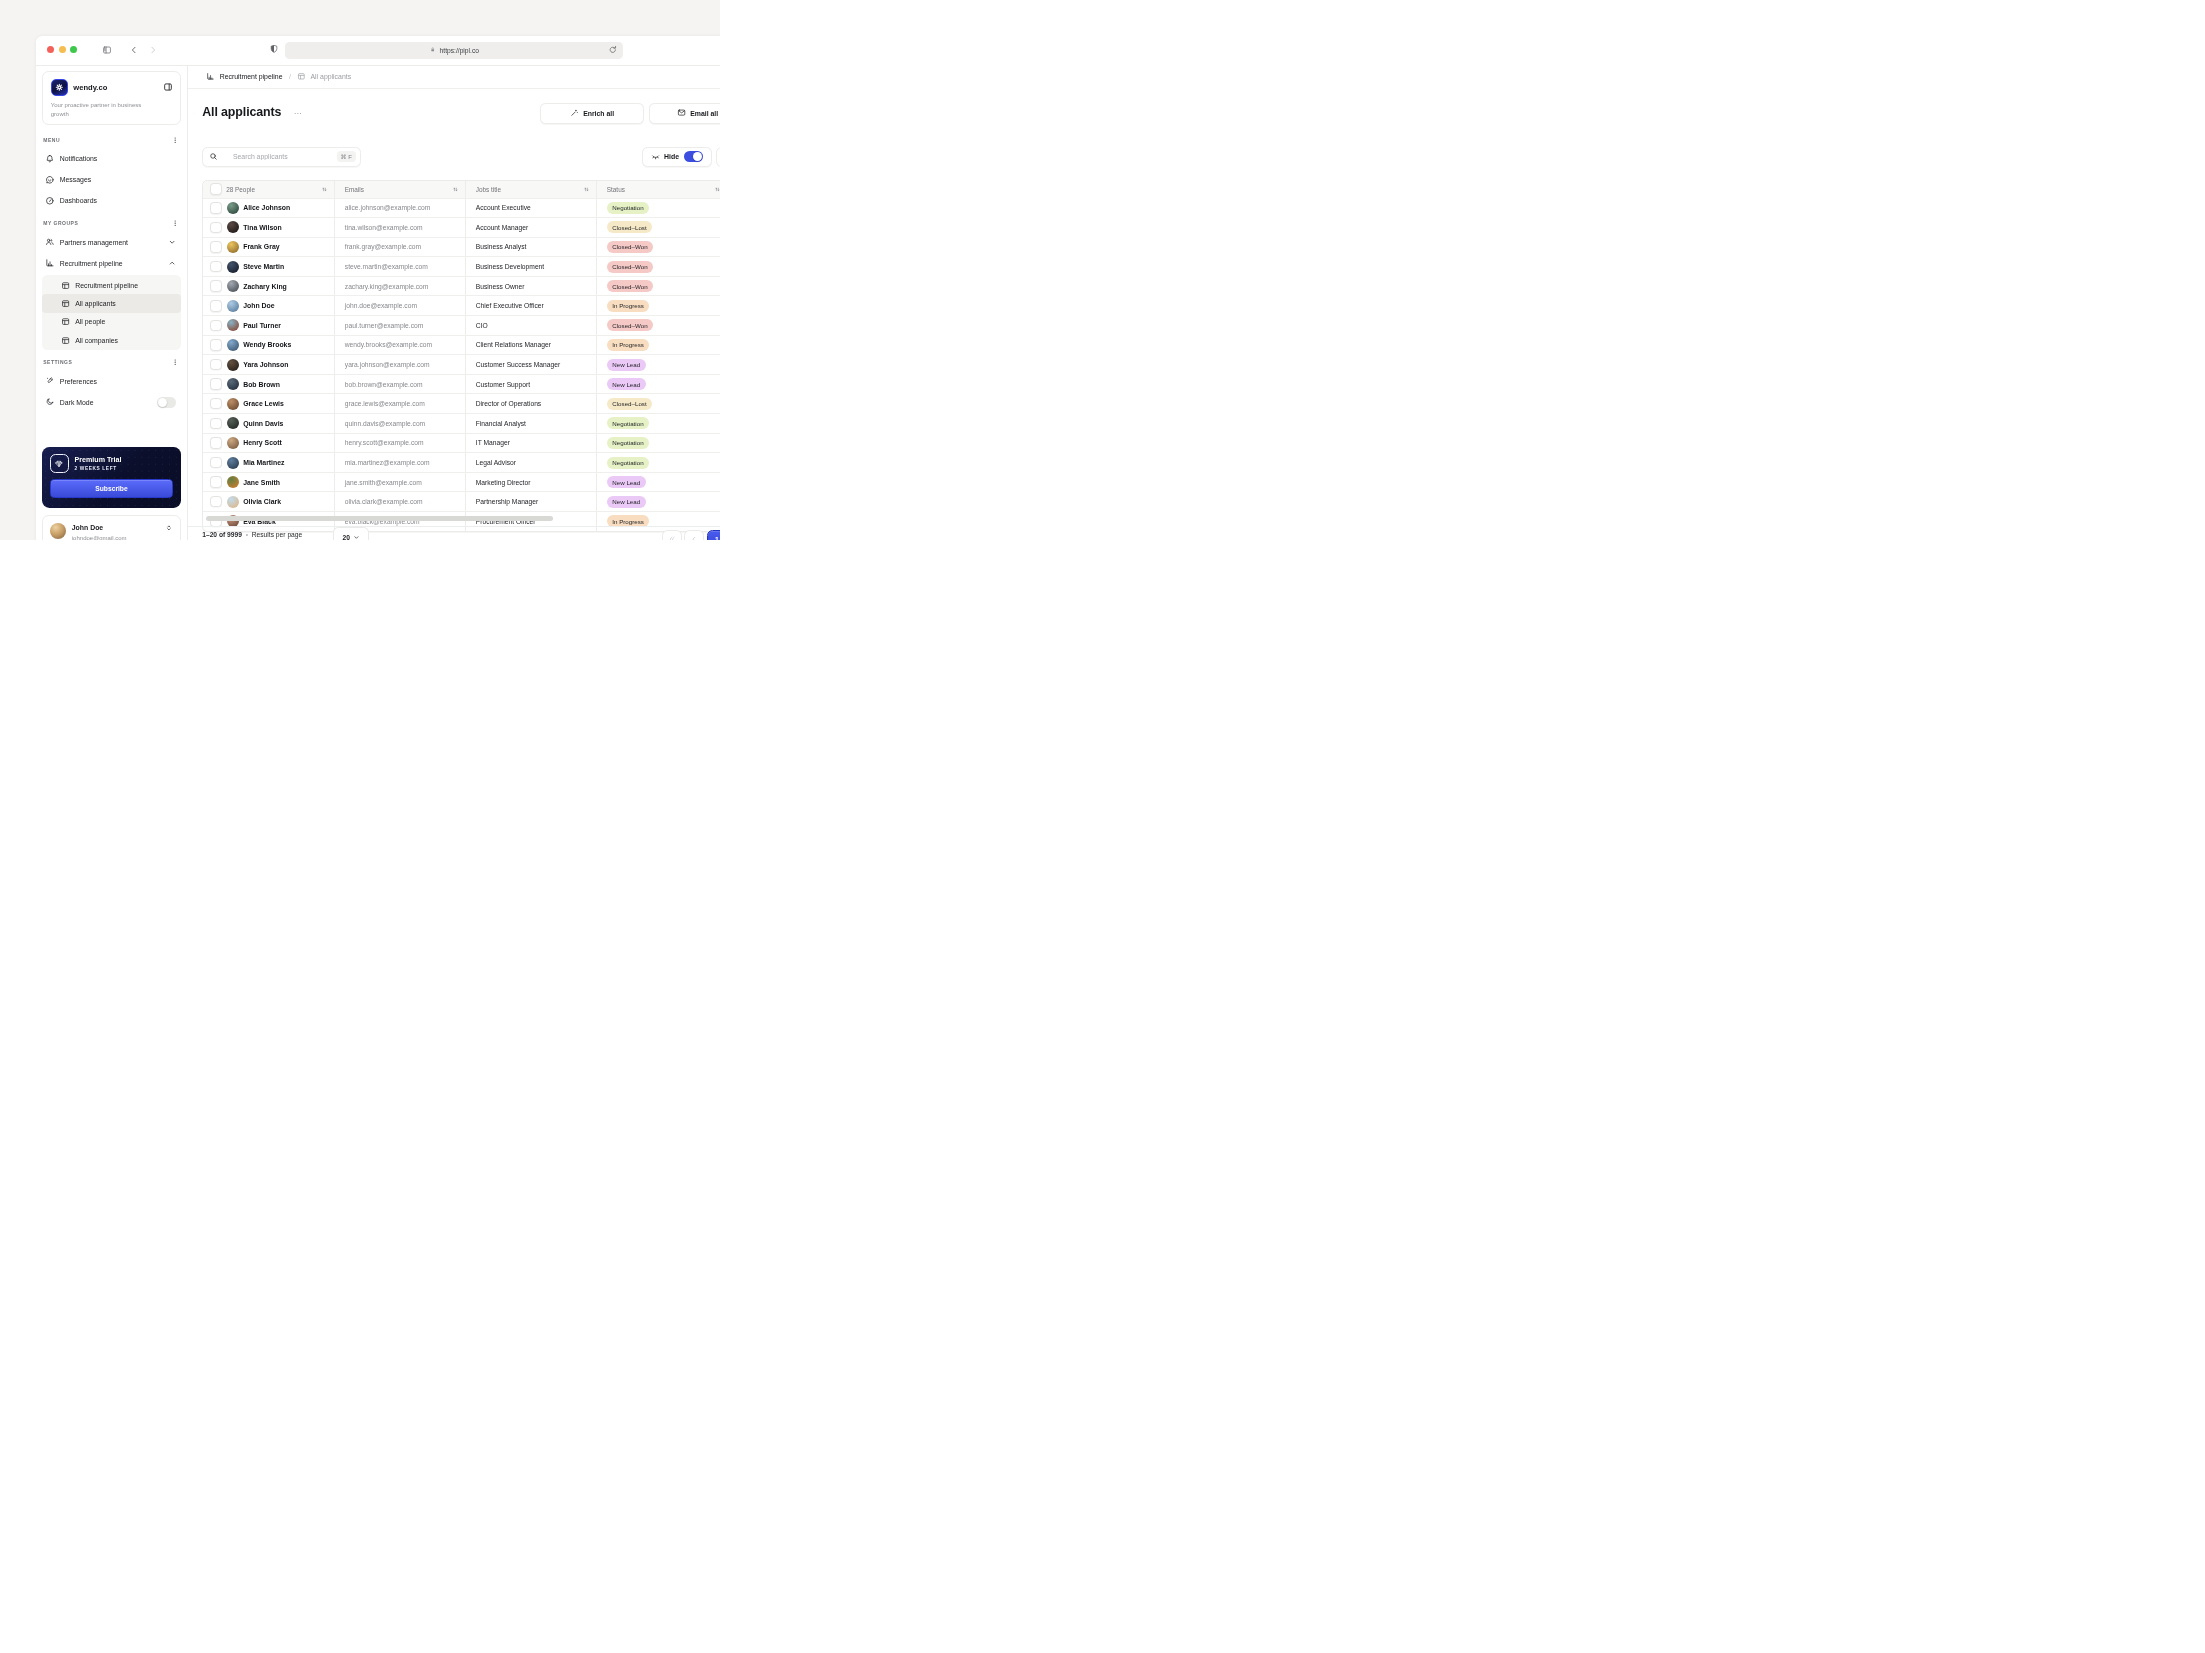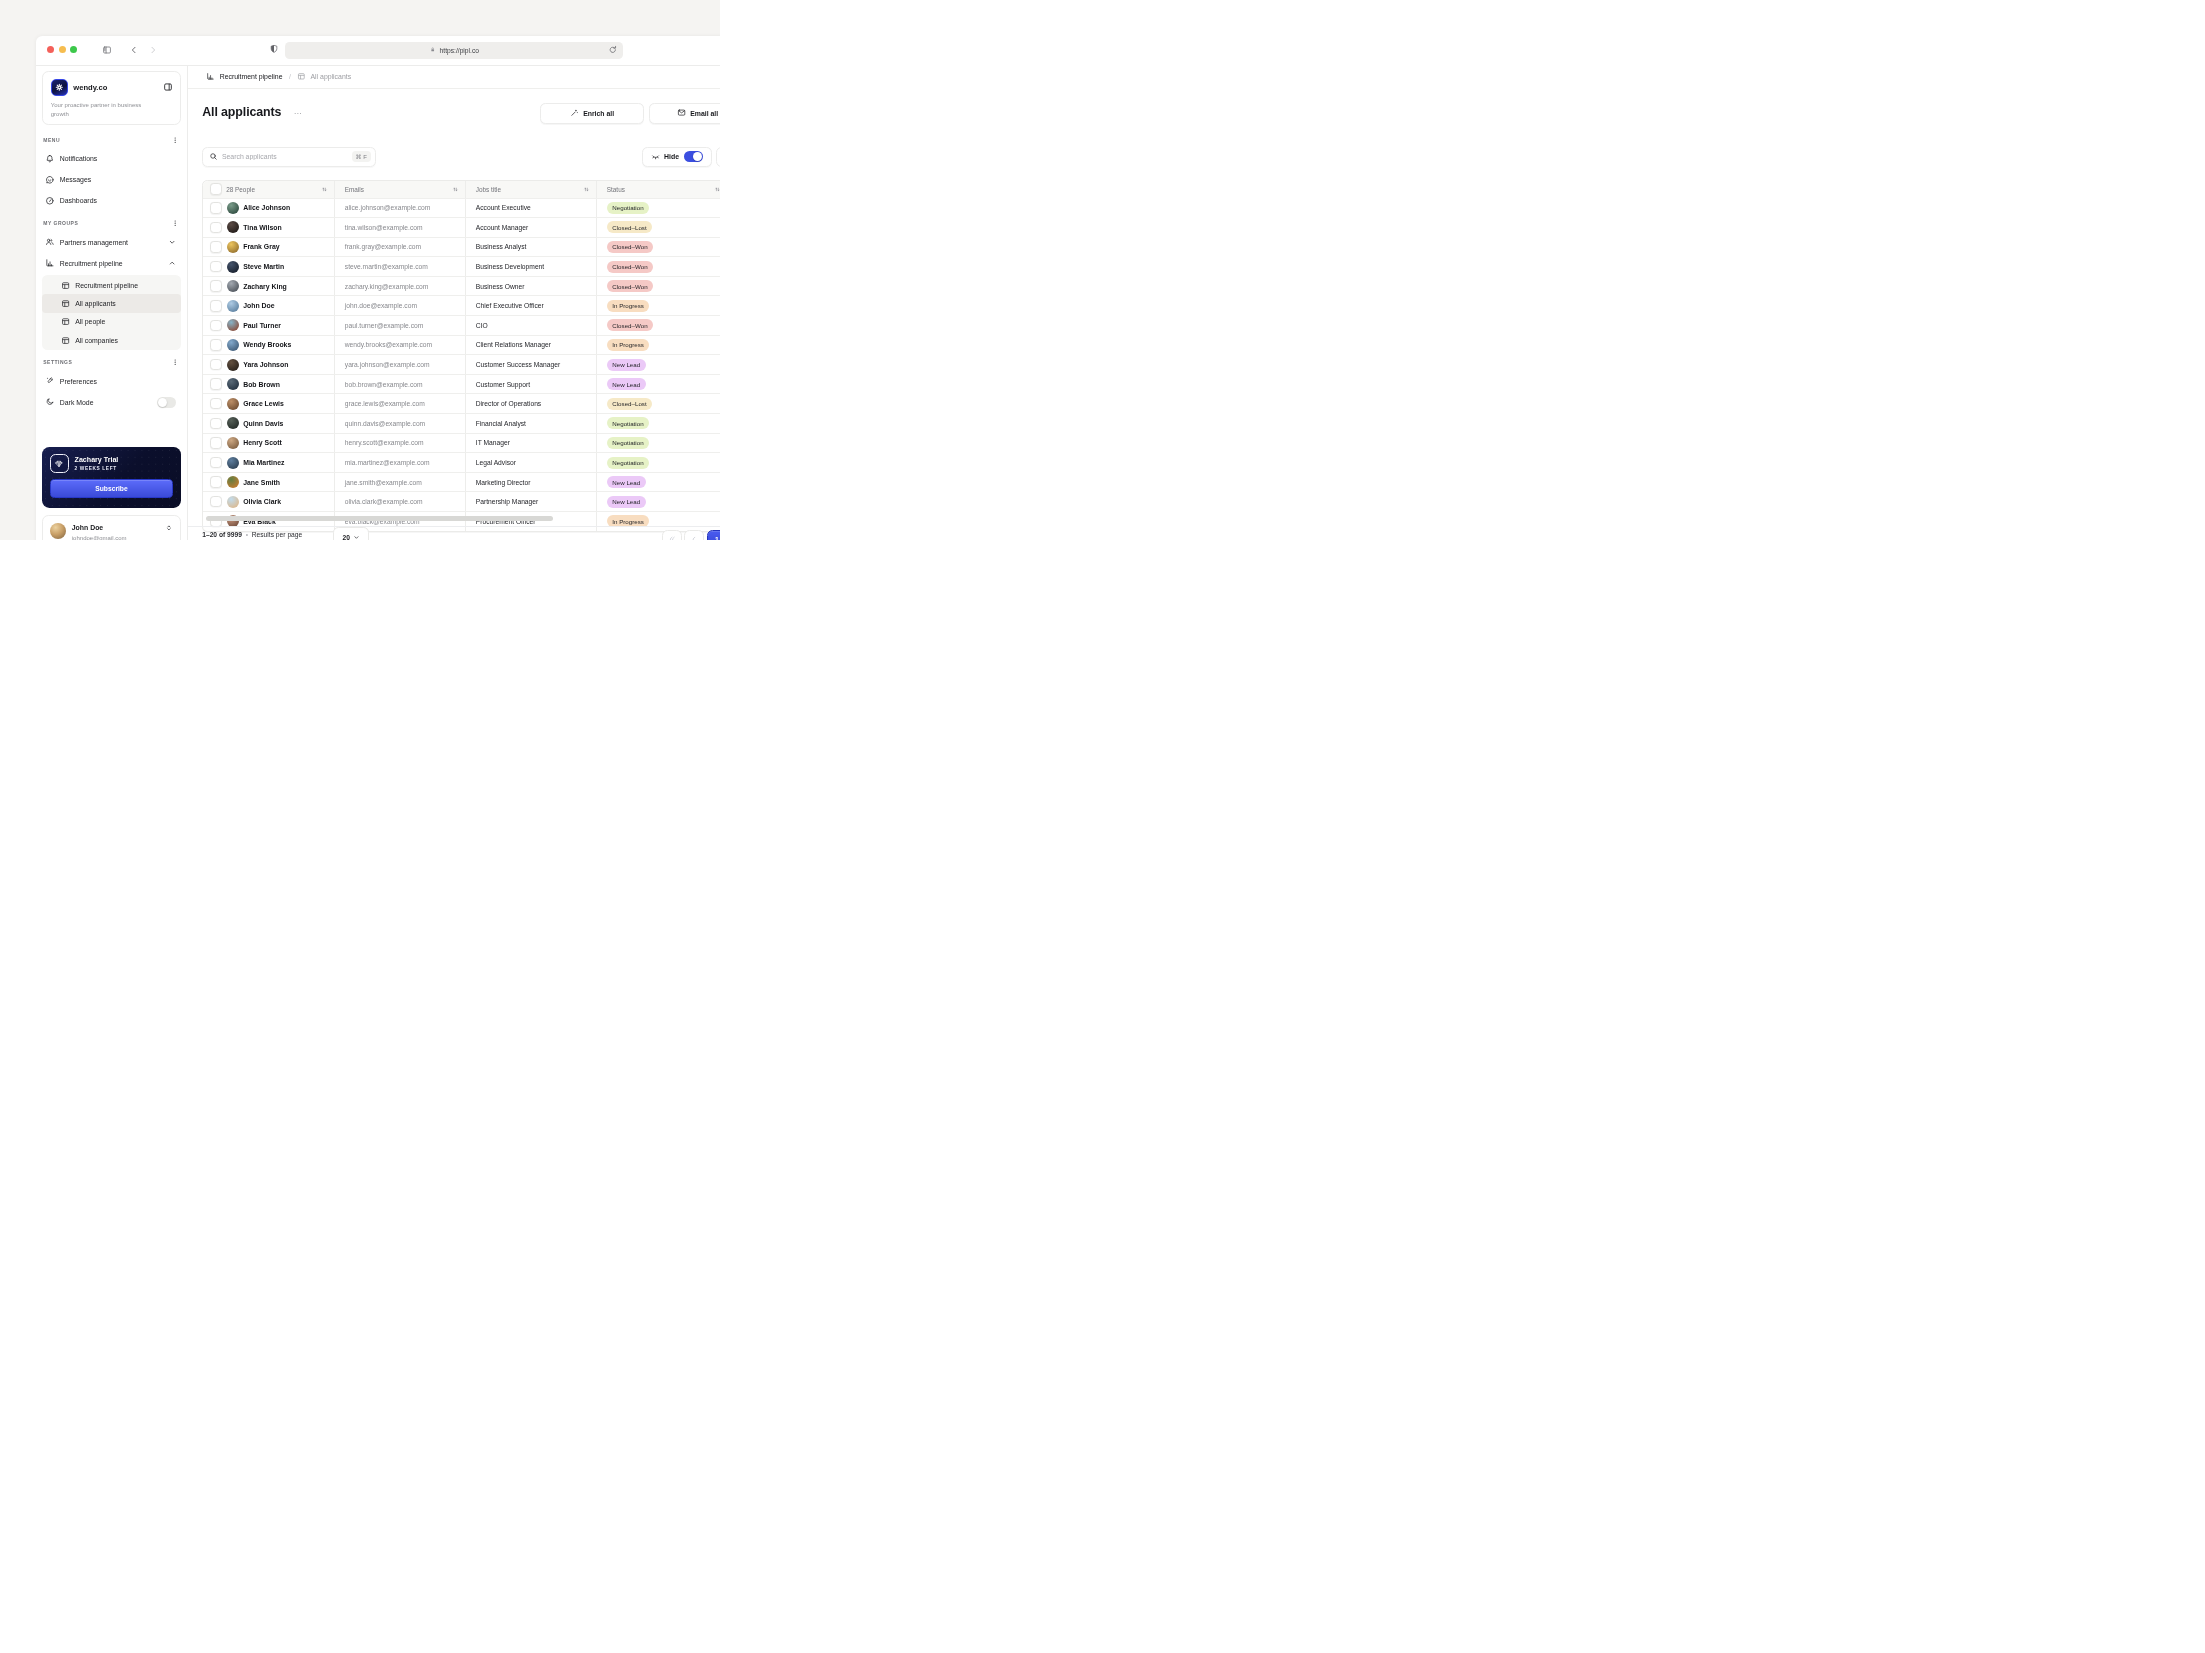--- a/index.html
+++ b/index.html
@@ -66,22 +66,22 @@
   .crumb1{font-size:6.9px;font-weight:500;color:#141519;}
   .crumb-sep{font-size:6.9px;color:#c2c3c8;margin:0 1.8px;}
   .crumb2{font-size:6.9px;color:#9b9ca1;}
   .page-title{position:absolute;left:14.2px;top:40px;font-size:12.4px;font-weight:700;letter-spacing:-0.1px;}
   .title-more{position:absolute;left:106px;top:45px;font-size:6.9px;color:#8b8c91;letter-spacing:0.5px;}
   .act-btn{position:absolute;top:38px;height:21px;border:0.5px solid #ececeb;border-radius:5.5px;background:#fff;
     box-shadow:0 0.5px 0.9px rgba(0,0,0,.04);display:flex;align-items:center;justify-content:center;gap:4.1px;
     font-size:6.9px;font-weight:600;box-sizing:border-box;}
   .act-ic{width:9.2px;height:9.2px;color:#17181c}
   .ctrl-row{position:absolute;top:82px;left:0;width:100%;height:20px;}
-  .searchbox{position:absolute;left:14.2px;top:0;width:174px;height:20px;border:0.5px solid #ececeb;border-radius:5.5px;
-    box-sizing:border-box;display:flex;align-items:center;padding:0 4.6px 0 6px;gap:2px;box-shadow:0 0.5px 0.9px rgba(0,0,0,.03);}
+  .searchbox{position:absolute;left:14.2px;top:0;width:159px;height:20px;border:0.5px solid #ececeb;border-radius:5.5px;
+    box-sizing:border-box;display:flex;align-items:center;padding:0 4.6px 0 6px;gap:13px;box-shadow:0 0.5px 0.9px rgba(0,0,0,.03);}
   .searchbox input{border:none;outline:none;flex:1;font-size:6.9px;color:#303136;font-family:inherit;background:transparent;}
   .searchbox input::placeholder{color:#a6a7ac;}
   .kbd{background:#f3f3f1;border-radius:3.7px;padding:2.3px 3.7px;font-size:6px;color:#7c7d83;white-space:nowrap;}
   .hide-btn{position:absolute;left:454px;top:0;width:70px;height:20px;border:0.5px solid #ececeb;border-radius:5.5px;
     box-sizing:border-box;display:flex;align-items:center;justify-content:center;gap:4.1px;background:#fff;
     font-size:6.9px;font-weight:700;box-shadow:0 0.5px 0.9px rgba(0,0,0,.03);}
   .hide-btn .toggle{margin-left:0.9px;flex:0 0 auto;}
   .cut-btn{position:absolute;left:528px;top:0;width:46px;height:20px;border:0.5px solid #ececeb;border-radius:5.5px;background:#fff;box-sizing:border-box;}
   
   .table{position:absolute;left:14.2px;top:115px;width:527px;border:0.5px solid #ebebe9;border-radius:5.5px 5.5px 5.5px 5.5px;
@@ -344,21 +344,21 @@
 
       <div class="premium">
         <div class="prem-top">
           <span class="gem-badge">
             <svg viewBox="0 0 24 24" width="10" height="10" fill="none" stroke="#fff" stroke-width="1.6" stroke-linejoin="round">
                 <path d="M8.2 5.5h7.6l2.7 3.8L12 18.5 3.5 9.3z"></path>
                 <path d="M3.5 9.3h17M9.8 9.3L12 18.5l2.2-9.2M8.2 5.5l1.6 3.8M15.8 5.5l-1.6 3.8"></path>
               </svg>
           </span>
           <span>
-            <div class="prem-title">Zachary Trial</div>
+            <div class="prem-title">Premium Trial</div>
             <div class="prem-sub">2 WEEKS LEFT</div>
           </span>
         </div>
         <div class="subscribe">Subscribe</div>
       </div>
 
       <div class="user-card">
         <span class="user-av"></span>
         <div class="user-name">John Doe</div>
         <div class="user-email">johndoe@gmail.com</div>

